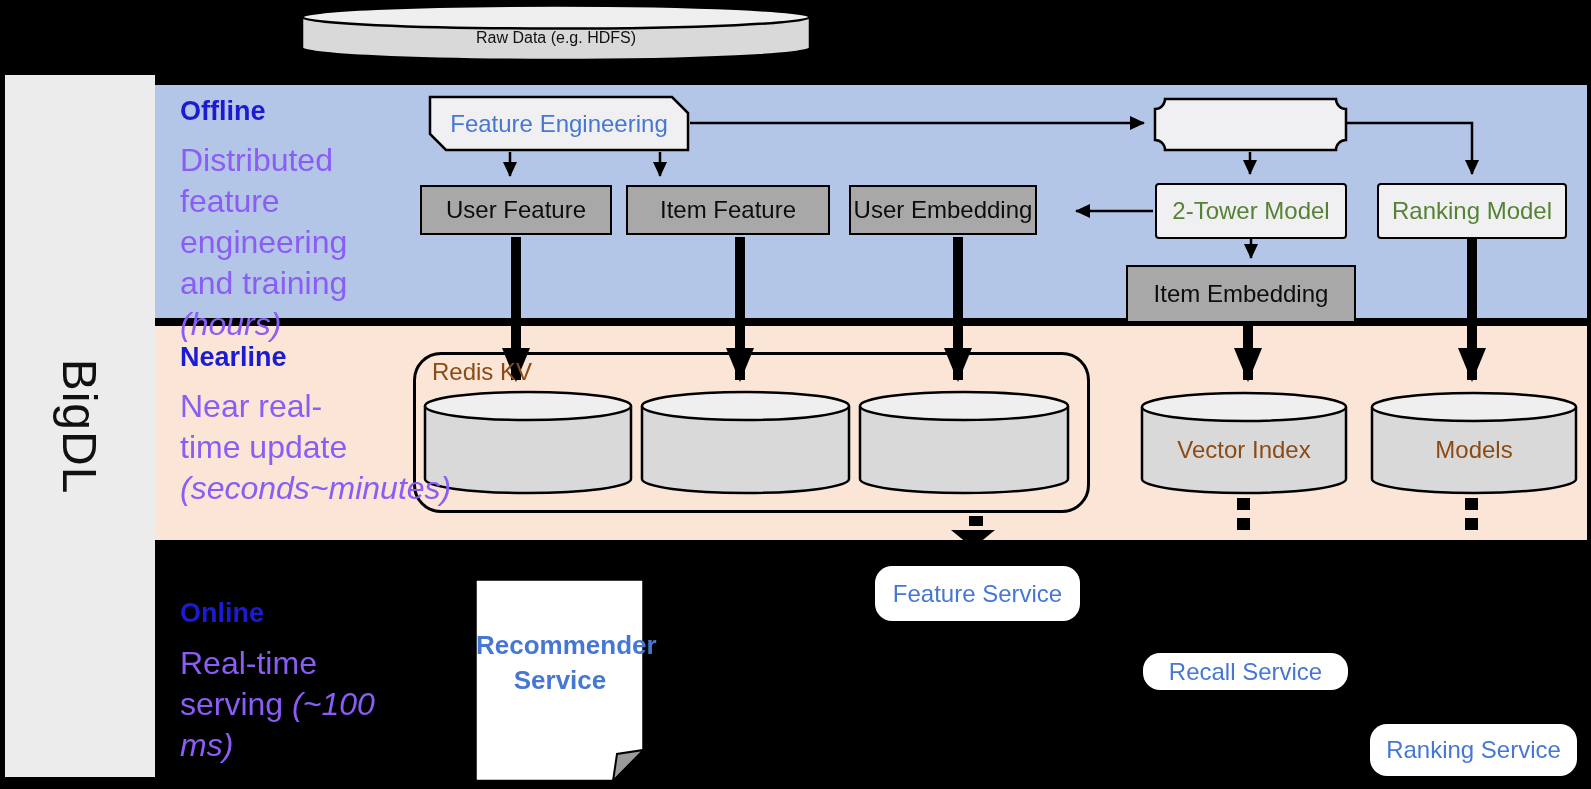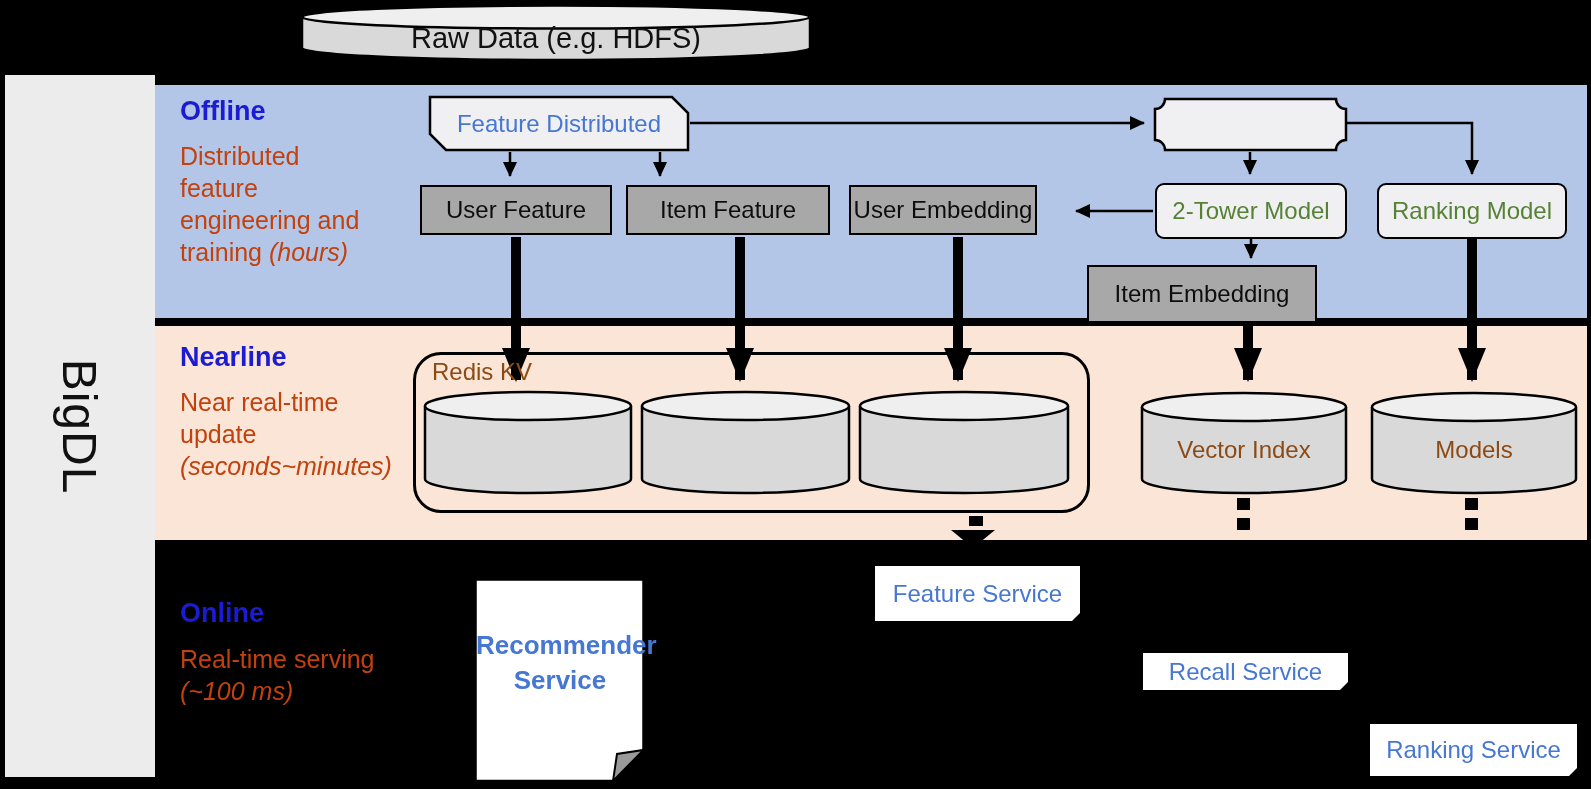--- a/index.html
+++ b/index.html
@@ -8,37 +8,37 @@
   
   .sidebar{position:absolute;left:5px;top:75px;width:150px;height:702px;background:#ececec;z-index:1;
            display:flex;align-items:center;justify-content:center;}
   .brand{transform:rotate(90deg);font-size:48px;color:#111;letter-spacing:1px;white-space:nowrap;}
   
   .band{position:absolute;left:155px;width:1432px;z-index:1;}
   .band-offline{top:85px;height:233px;background:#b3c6e7;}
   .band-nearline{top:326px;height:214px;background:#fbe5d6;}
   
   .band-title{position:absolute;left:180px;font-size:27px;font-weight:bold;color:#1b1bd1;z-index:6;}
-  .band-desc{position:absolute;left:180px;width:200px;font-size:25px;line-height:1.28;color:#c2410c;z-index:6;}
+  .band-desc{position:absolute;left:180px;width:200px;font-size:32px;line-height:1.28;color:#8b5cf6;z-index:6;}
   .band-desc em{font-style:italic;}
   
   .node{position:absolute;display:flex;align-items:center;justify-content:center;text-align:center;z-index:5;box-sizing:border-box;}
   .gray-box{background:#a8a8a8;border:2.5px solid #000;color:#0d0d0d;font-size:24px;}
-  .round-box{background:#f0f0f2;border:2.5px solid #000;border-radius:9px;color:#568235;font-size:24px;}
+  .round-box{background:#f0f0f2;border:2.5px solid #000;border-radius:4px;color:#568235;font-size:24px;}
   .blue-text{color:#4677d2;}
   .shape-label{position:absolute;display:flex;align-items:center;justify-content:center;text-align:center;z-index:6;}
   .svg-shape{position:absolute;z-index:4;}
   
   .redis-container{position:absolute;left:413px;top:352px;width:677px;height:161px;border:3px solid #000;
                    border-radius:28px;z-index:2;box-sizing:border-box;}
   .redis-label{position:absolute;left:432px;top:358px;font-size:24px;color:#8c4a15;z-index:6;}
   .cyl-label{color:#8c4a15;font-size:24px;}
   
   .service-box{position:absolute;background:#fff;display:flex;align-items:center;justify-content:center;
-               color:#4677d2;font-size:24px;z-index:5;}
+               color:#4677d2;font-size:24px;z-index:5;border-radius:17px;}
   .service-box::after{content:'';position:absolute;right:-2px;bottom:-3px;width:0;height:0;
                border-style:solid;border-width:0 0 13px 13px;border-color:transparent transparent #000 transparent;}
   .doc-label{position:absolute;left:476px;top:628px;width:168px;text-align:center;font-size:26px;
              line-height:1.35;color:#4677d2;z-index:6;font-weight:bold;}
   
   .overlay{position:absolute;left:0;top:0;z-index:3;pointer-events:none;}
 </style>
 </head>
 <body>
 
@@ -66,35 +66,35 @@
   <div class="band-title" style="top:598px">Online</div>
   <div class="band-desc" style="top:643px">
     <span>Real-time serving</span>
     <em>(~100 ms)</em>
   </div>
 
   <svg class="svg-shape" style="left:300px;top:3px" width="512" height="60">
     <path d="M2,14 V45 A254,12 0 0 0 510,45 V14" fill="#d9d9d9" stroke="#000" stroke-width="2.5"></path>
     <ellipse cx="256" cy="14" rx="254" ry="11.5" fill="#efefef" stroke="#000" stroke-width="2.5"></ellipse>
   </svg>
-  <div class="shape-label" style="left:300px;top:18px;width:512px;height:40px;font-size:29px;color:#111">Raw Data (e.g. HDFS)</div>
+  <div class="shape-label" style="left:300px;top:18px;width:512px;height:40px;font-size:16px;color:#111">Raw Data (e.g. HDFS)</div>
 
   <svg class="svg-shape" style="left:428px;top:95px" width="262" height="57">
     <path d="M2,2 H244 L260,18 V55 H18 L2,39 Z" fill="#f0f0f2" stroke="#000" stroke-width="2.5"></path>
   </svg>
-  <div class="shape-label blue-text" style="left:428px;top:95px;width:262px;height:57px;font-size:24px">Feature Distributed</div>
+  <div class="shape-label blue-text" style="left:428px;top:95px;width:262px;height:57px;font-size:24px">Feature Engineering</div>
 
   <svg class="svg-shape" style="left:1153px;top:97px" width="195" height="55">
     <path d="M12,2 L183,2 A10,10 0 0 0 193,12 L193,43 A10,10 0 0 0 183,53 L12,53 A10,10 0 0 0 2,43 L2,12 A10,10 0 0 0 12,2 Z" fill="#f0f0f2" stroke="#000" stroke-width="2.5"></path>
   </svg>
 
   <div class="node gray-box" style="left:420px;top:185px;width:192px;height:50px">User Feature</div>
   <div class="node gray-box" style="left:626px;top:185px;width:204px;height:50px">Item Feature</div>
   <div class="node gray-box" style="left:849px;top:185px;width:188px;height:50px">User Embedding</div>
-  <div class="node gray-box" style="left:1087px;top:265px;width:230px;height:58px">Item Embedding</div>
+  <div class="node gray-box" style="left:1126px;top:265px;width:230px;height:58px">Item Embedding</div>
 
   <div class="node round-box" style="left:1155px;top:183px;width:192px;height:56px">2-Tower Model</div>
   <div class="node round-box" style="left:1377px;top:183px;width:190px;height:56px">Ranking Model</div>
 
   <div class="redis-container"></div>
   <div class="redis-label">Redis KV</div>
 
   <svg class="svg-shape" style="left:423px;top:390px" width="210" height="107">
     <path d="M2,16 V89 A103,14 0 0 0 208,89 V16" fill="#d9d9d9" stroke="#000" stroke-width="2.5"></path>
     <ellipse cx="105" cy="16" rx="103" ry="14" fill="#efefef" stroke="#000" stroke-width="2.5"></ellipse>

